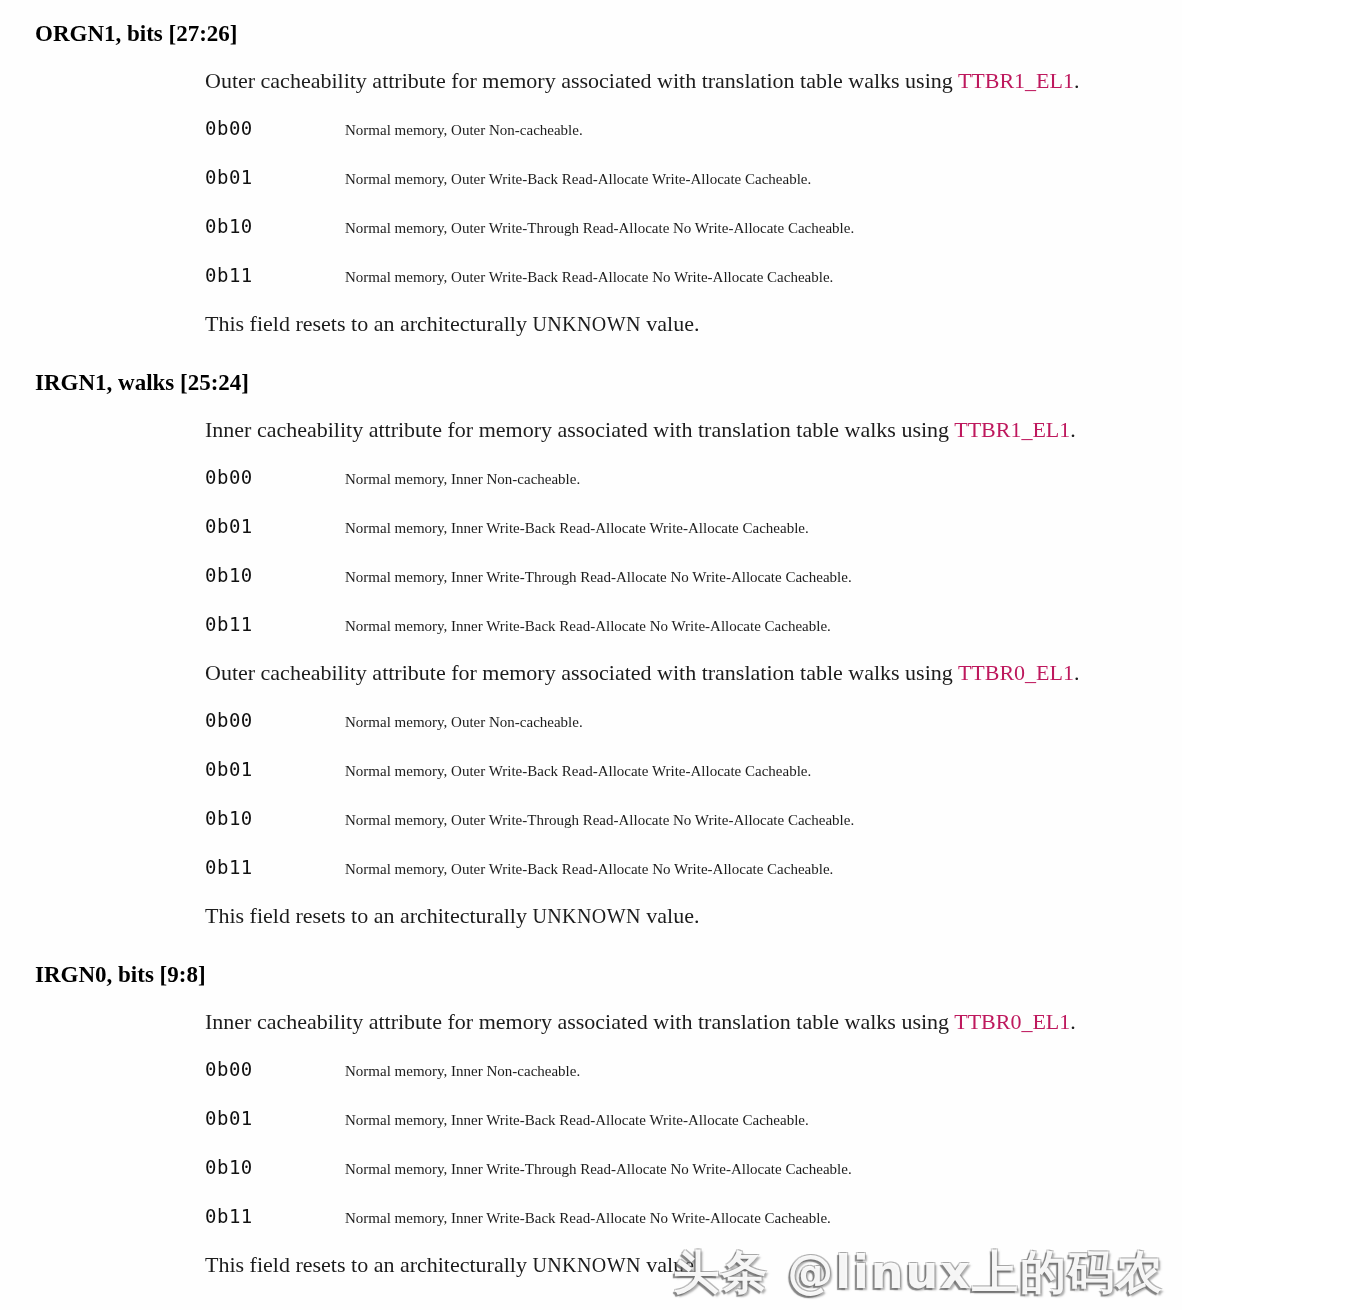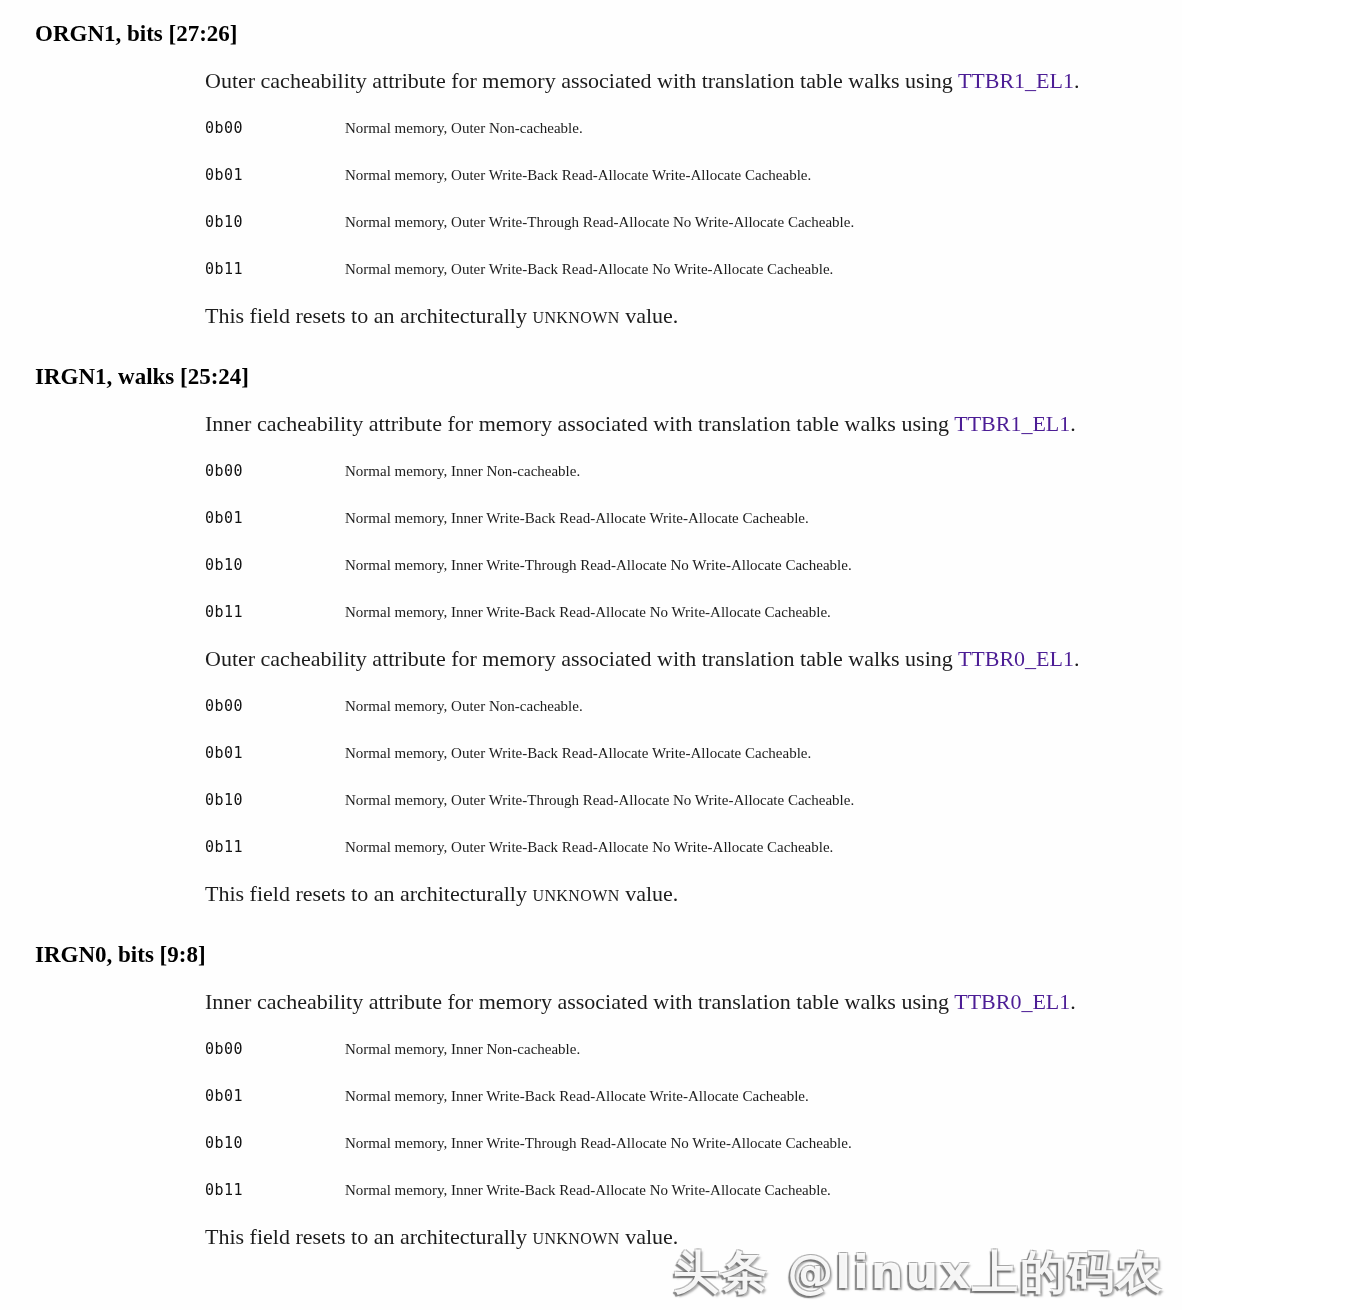--- a/index.html
+++ b/index.html
@@ -19,29 +19,29 @@
     font-family:"Liberation Serif", serif;
   }
   .desc, .reset, .val-row {
     margin:19px 0 0 170px;
     line-height:28px;
     font-size:22px;
   }
   .val-row { display:flex; align-items:baseline; }
   .code {
     font-family:"DejaVu Sans Mono", monospace;
-    font-size:15px;
+    font-size:19px;
     flex:0 0 140px;
     width:140px;
     letter-spacing:0.5px;
     color:#111;
   }
   .val-text { font-size:15px; }
-  .reg-link { color:#4c1d95; text-decoration:none; cursor:pointer; }
-  .kw { font-size:16px; letter-spacing:0.4px; }
+  .reg-link { color:#be185d; text-decoration:none; cursor:pointer; }
+  .kw { font-size:20px; letter-spacing:0.4px; }
   .sec-gap-large h2.heading { margin-top:31px; }
   .sec-gap-small h2.heading { margin-top:11px; }
   .watermark {
     position:absolute;
     right:18px; bottom:6px;
     font-family:"DejaVu Sans", sans-serif;
     font-weight:bold;
     font-size:46px;
     letter-spacing:2px;
     color:rgba(255,255,255,0.93);

